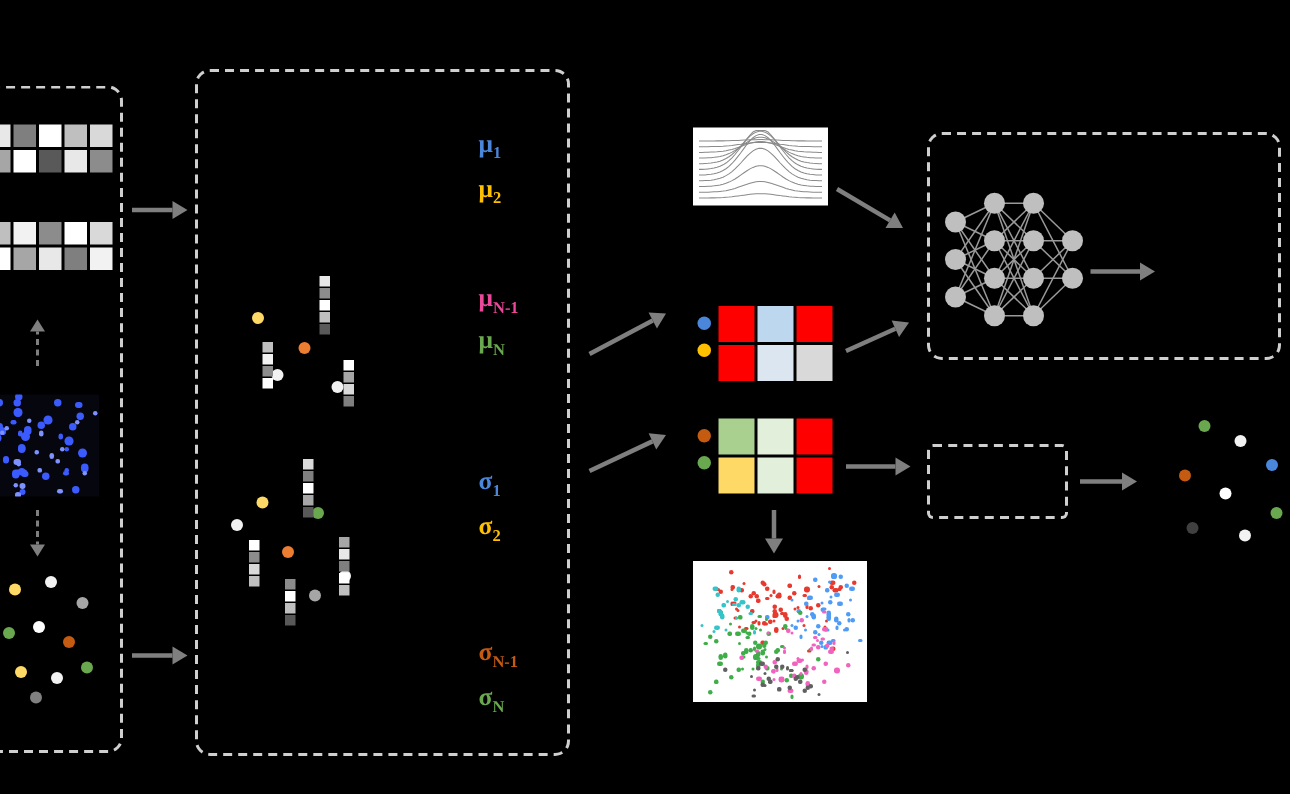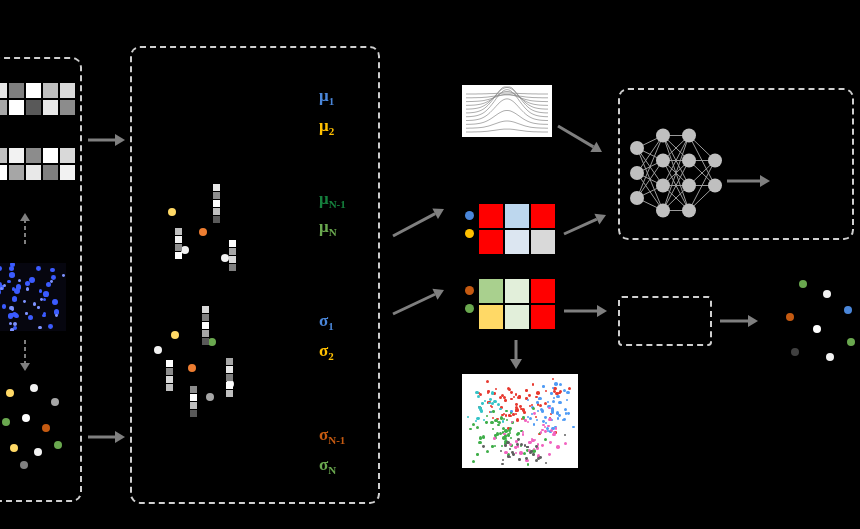--- a/index.html
+++ b/index.html
@@ -182,21 +182,21 @@
       <div class="strip" style="left: 40px; top: 86px;">
         <div style="width: 7px; height: 7px; background: rgb(140, 140, 140);"></div>
         <div style="width: 7px; height: 7px; background: rgb(255, 255, 255);"></div>
         <div style="width: 7px; height: 7px; background: rgb(191, 191, 191);"></div>
         <div style="width: 7px; height: 7px; background: rgb(89, 89, 89);"></div>
       </div>
     </div>
 
   <div class="greek-label" style="top: 87px; color: rgb(74, 134, 217);"><span>μ</span><sub>1</sub></div>
   <div class="greek-label" style="top: 117px; color: rgb(255, 192, 0);"><span>μ</span><sub>2</sub></div>
-  <div class="greek-label" style="top: 190px; color: #15803d;"><span>μ</span><sub>N-1</sub></div>
+  <div class="greek-label" style="top: 190px; color: #ec4899;"><span>μ</span><sub>N-1</sub></div>
   <div class="greek-label" style="top: 218px; color: rgb(106, 168, 79);"><span>μ</span><sub>N</sub></div>
   <div class="greek-label" style="top: 312px; color: rgb(74, 134, 217);"><span>σ</span><sub>1</sub></div>
   <div class="greek-label" style="top: 342px; color: rgb(255, 192, 0);"><span>σ</span><sub>2</sub></div>
   <div class="greek-label" style="top: 426px; color: rgb(197, 90, 17);"><span>σ</span><sub>N-1</sub></div>
   <div class="greek-label" style="top: 456px; color: rgb(106, 168, 79);"><span>σ</span><sub>N</sub></div>
 
   <div class="card" style="left:462px; top:85px; width:90px; height:52px;">
     <svg id="gauss-svg" width="90" height="52">
         <path d="M4.0,9.0L6.0,9.0L8.0,9.0L10.0,9.0L12.0,9.0L14.0,9.0L16.0,8.9L18.0,8.9L20.0,8.9L22.0,8.8L24.0,8.8L26.0,8.7L28.0,8.6L30.0,8.6L32.0,8.5L34.0,8.4L36.0,8.3L38.0,8.2L40.0,8.1L42.0,8.1L44.0,8.0L46.0,8.0L48.0,8.1L50.0,8.1L52.0,8.2L54.0,8.3L56.0,8.4L58.0,8.5L60.0,8.6L62.0,8.6L64.0,8.7L66.0,8.8L68.0,8.8L70.0,8.9L72.0,8.9L74.0,8.9L76.0,9.0L78.0,9.0L80.0,9.0L82.0,9.0L84.0,9.0L86.0,9.0" fill="none" stroke="#8a8a8a" stroke-width="0.7"></path>
         <path d="M4.0,12.8L6.0,12.8L8.0,12.8L10.0,12.8L12.0,12.7L14.0,12.7L16.0,12.6L18.0,12.6L20.0,12.5L22.0,12.3L24.0,12.2L26.0,12.0L28.0,11.7L30.0,11.4L32.0,11.2L34.0,10.9L36.0,10.6L38.0,10.3L40.0,10.1L42.0,9.9L44.0,9.9L46.0,9.9L48.0,9.9L50.0,10.1L52.0,10.3L54.0,10.6L56.0,10.9L58.0,11.2L60.0,11.4L62.0,11.7L64.0,12.0L66.0,12.2L68.0,12.3L70.0,12.5L72.0,12.6L74.0,12.6L76.0,12.7L78.0,12.7L80.0,12.8L82.0,12.8L84.0,12.8L86.0,12.8" fill="none" stroke="#8a8a8a" stroke-width="0.7"></path>

